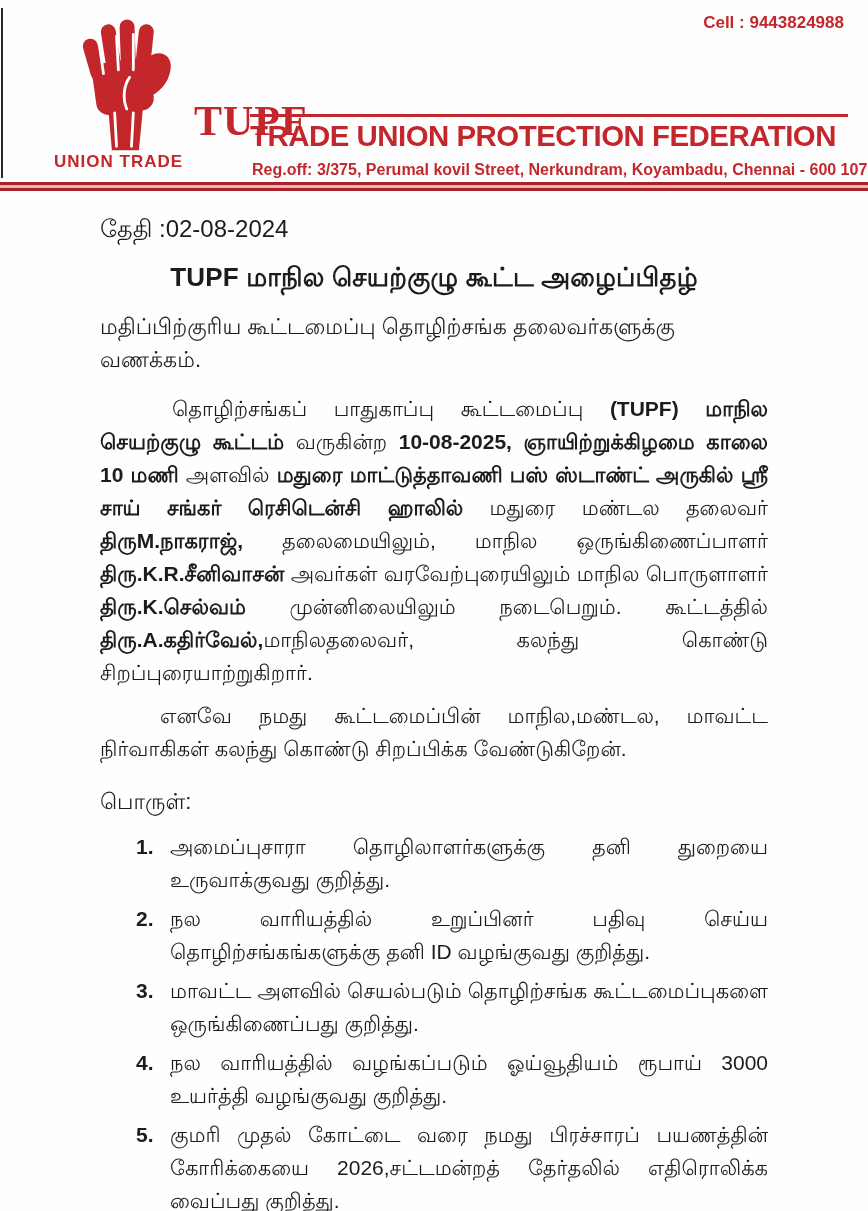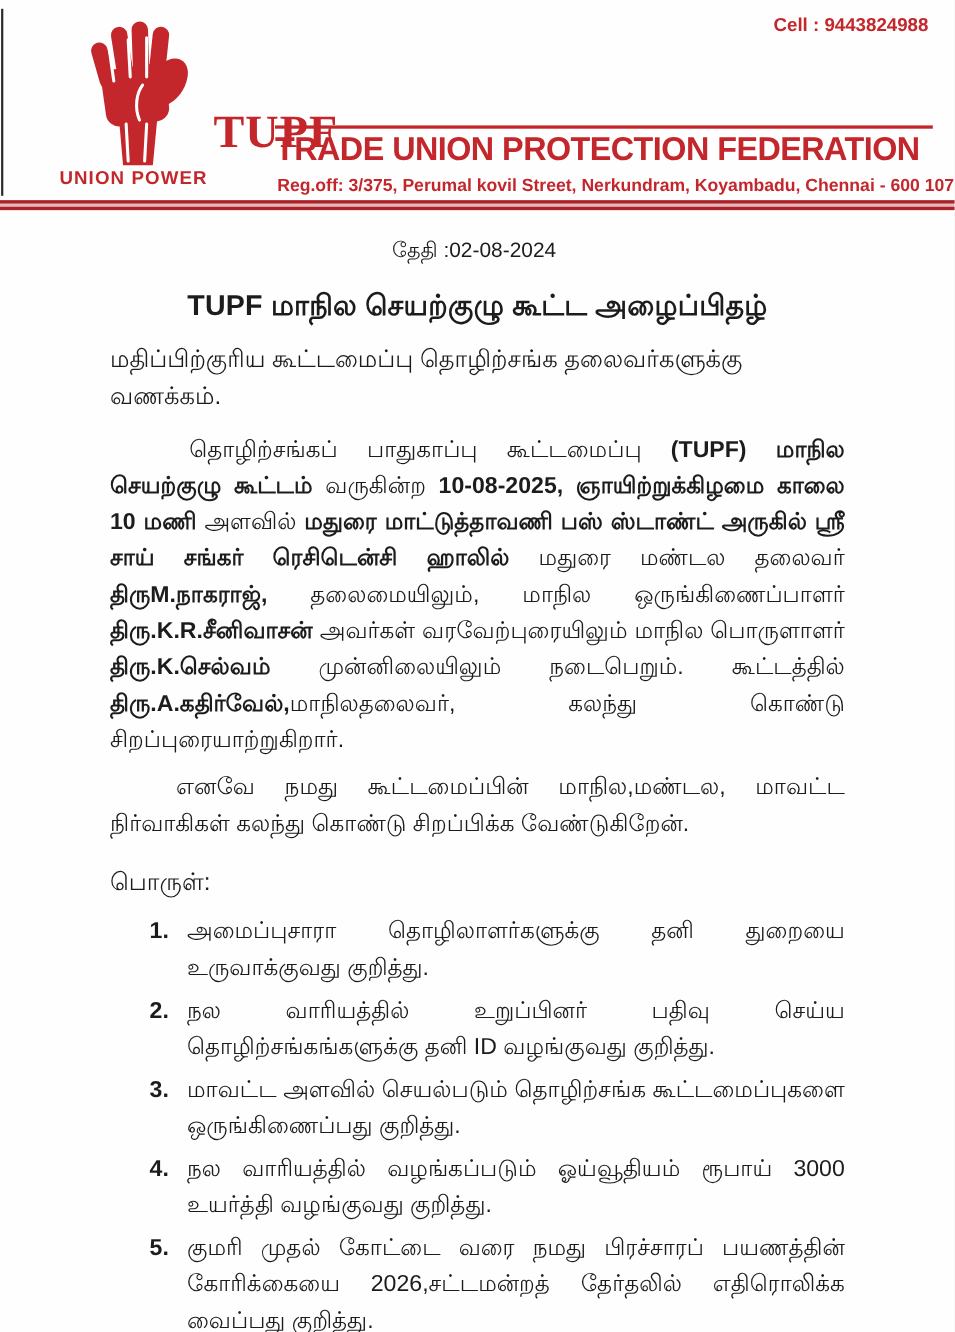--- a/index.html
+++ b/index.html
@@ -45,21 +45,21 @@
     position:absolute;left:252px;top:161px;width:600px;
     color:var(--red);font-weight:bold;font-size:16px;white-space:nowrap;
   }
   .double-rule{
     position:absolute;left:0;right:0;top:182px;height:3px;
     background:#e7b6b8;
     border-top:3px solid #a82228;border-bottom:3px solid #a82228;
   }
   
   .doc-body{padding:6px 100px 0 100px;font-size:21px;line-height:33px;}
-  .date-top{ text-align:center;font-size:19px;padding:8px 6px 2px 0;}
+  .date-top{ text-align:left;font-size:24px;padding:8px 6px 2px 0;}
   .doc-title{
     text-align:center;font-weight:bold;font-size:26px;
     padding:14px 0 16px 0;letter-spacing:0.2px;
   }
   .greeting{font-size:22px;padding-bottom:6px;}
   p.flow{margin:0;padding:10px 0 0 0;text-align:justify;}
   .indent1{text-indent:72px;}
   .indent2{text-indent:60px;}
   .indent3{text-indent:54px;}
   .b{font-weight:bold;}
@@ -107,21 +107,21 @@
           <path d="M54 62 L52 26"></path>
           <path d="M70 62 L70 24"></path>
           <path d="M63 104 C58 92 60 78 66 70"></path>
           <path d="M52 144 L50 108"></path>
           <path d="M68 144 L70 108"></path>
         </g>
       </svg>
     </div>
 
     <div class="tupf-acronym">TUPF</div>
-    <div class="union-power">UNION POWER</div>
+    <div class="union-power">UNION TRADE</div>
 
     <div class="thin-rule"></div>
     <div class="org-name">TRADE UNION PROTECTION FEDERATION</div>
     <div class="reg-office">Reg.off: 3/375, Perumal kovil Street, Nerkundram, Koyambadu, Chennai - 600 107.</div>
 
     <div class="double-rule"></div>
   </div>
 
   <div class="doc-body">
 

